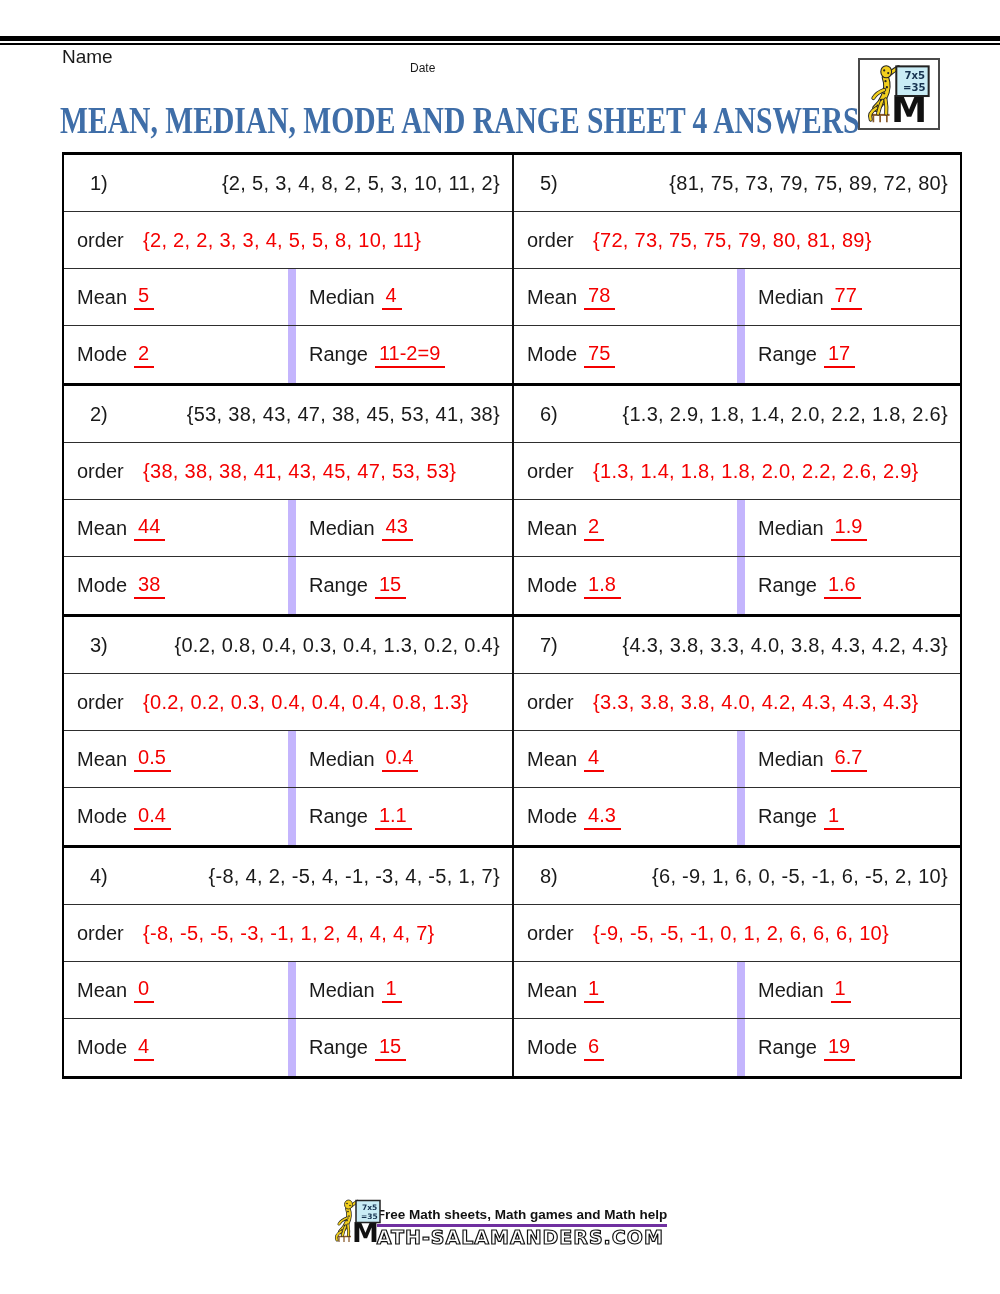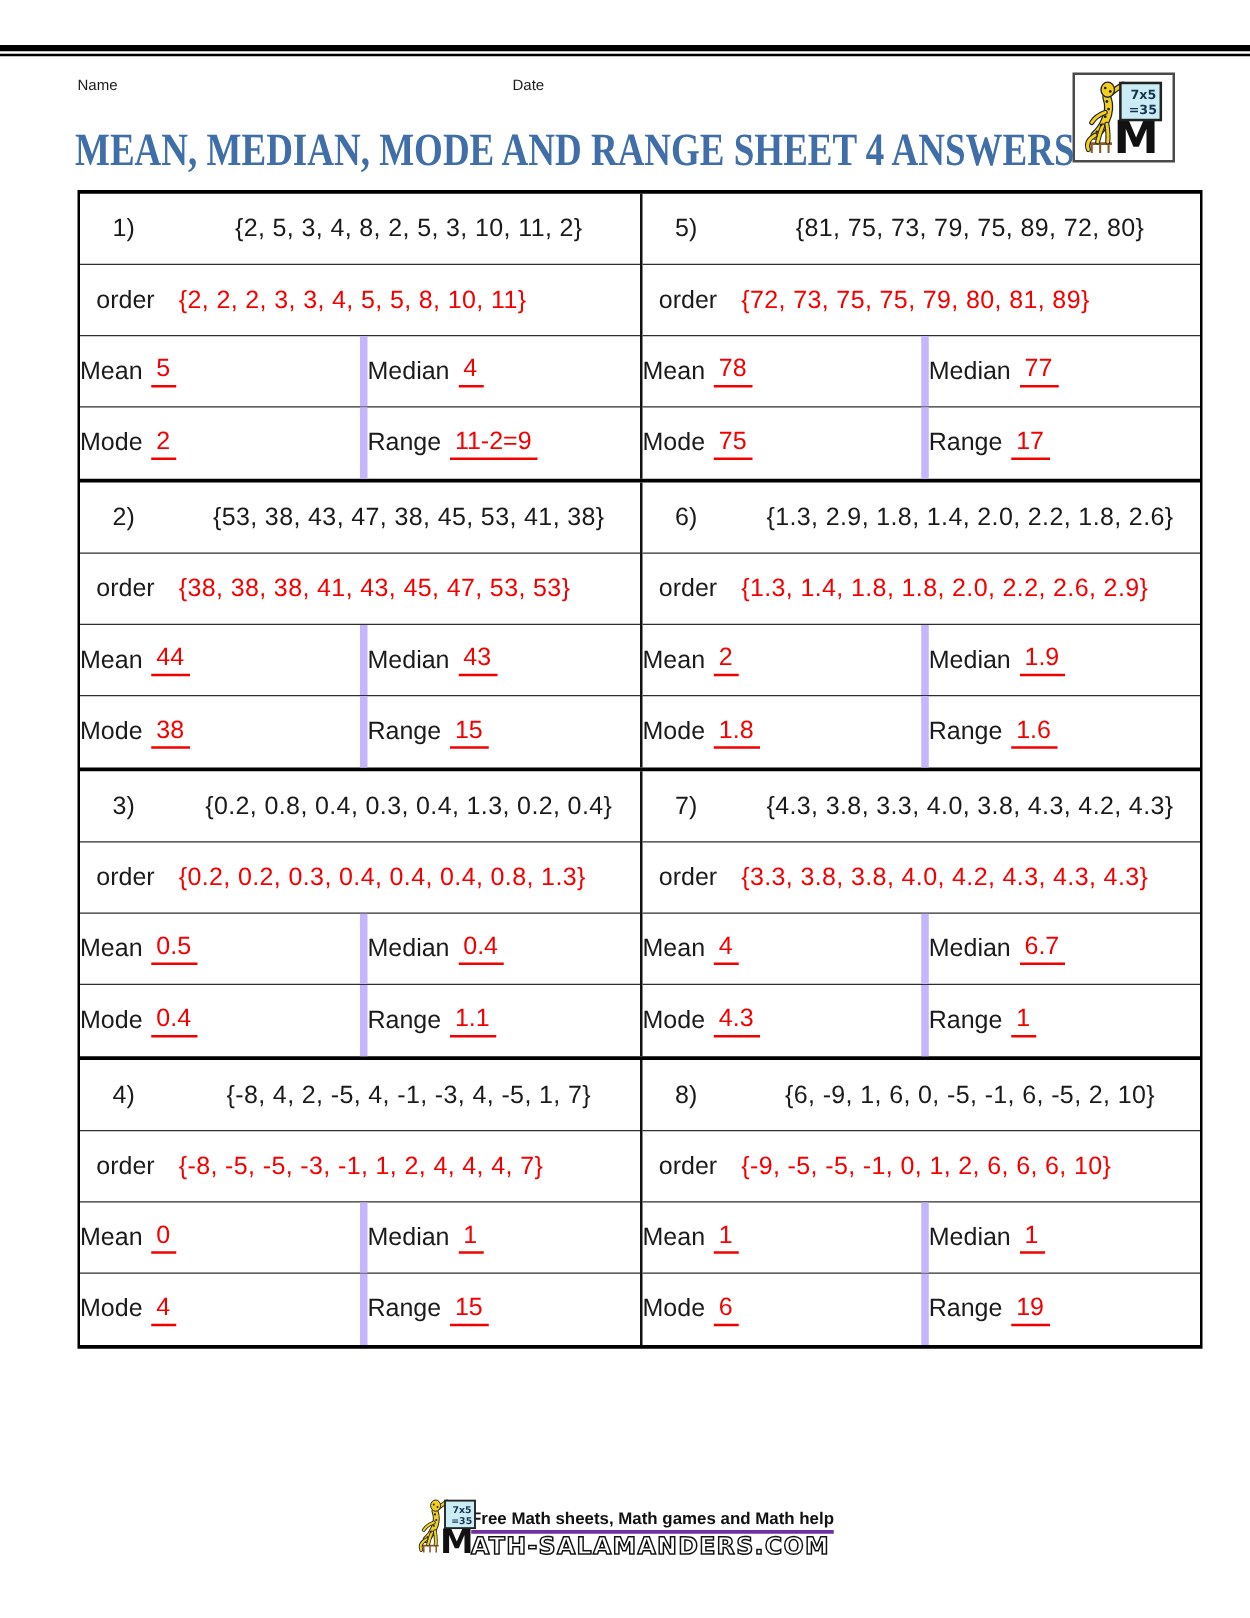--- a/index.html
+++ b/index.html
@@ -7,21 +7,21 @@
     width:1000px; height:1294px; background:#ffffff; position:relative;
     font-family:"Liberation Sans", sans-serif; color:#1a1a1a;
     overflow:hidden;
   }
   
   .top-rule {
     position:absolute; top:36px; left:0; width:1000px; height:2px;
     border-top:5px solid #000; border-bottom:2px solid #000;
   }
   
-  .name-label { position:absolute; top:61px; left:62px; font-size:12px; }
+  .name-label { position:absolute; top:46px; left:62px; font-size:19px; }
   .date-label { position:absolute; top:61px; left:410px; font-size:12px; }
   .page-title {
     position:absolute; top:99px; left:60px;
     font-family:"Liberation Serif", serif; font-size:37px; font-weight:bold;
     color:var(--title-blue,#3f6ea8); white-space:nowrap;
     transform:scaleX(0.80); transform-origin:left center; letter-spacing:0px;
   }
   .logo-box {
     position:absolute; top:58px; left:858px; width:82px; height:72px;
     border:2px solid #4a4a4a; background:#fff;
@@ -38,26 +38,26 @@
   .block-row { display:grid; grid-template-columns:1fr 1fr; }
   .block-row + .block-row { border-top:3px solid #000; }
   .block { box-sizing:border-box; }
   .block.right { border-left:2px solid #111; }
   .row {
     box-sizing:border-box; height:57px; display:flex; align-items:center;
     border-bottom:1px solid #2e2e2e; font-size:20px;
   }
   .row.last { border-bottom:none; }
   .pnum { width:64px; padding-left:26px; flex:none; }
-  .pset { flex:1; text-align:center; padding-right:12px; letter-spacing:0.3px; }
+  .pset { flex:1; text-align:right; padding-right:12px; letter-spacing:0.3px; }
   .order-label { width:66px; padding-left:13px; flex:none; font-size:20px; }
   .order-set { flex:1; text-align:left; padding-right:12px; color:var(--accent-red,#f40000); letter-spacing:0.3px; }
   .row-pair { display:grid; grid-template-columns:1fr 1fr; padding:0; align-items:stretch; }
-  .cell { display:flex; align-items:center; }
-  .cell-right { border-left:6px solid #c4b5fd; }
+  .cell { display:flex; align-items:center; padding-left:13px; }
+  .cell-right { border-left:8px solid #c4b5fd; }
   .answer {
     color:var(--accent-red,#f40000);
     border-bottom:2px solid var(--accent-red,#f40000);
     margin-left:7px; padding:0 5px 1px 4px; line-height:1.15;
   }
 
   
   .footer { position:absolute; top:1207px; left:0; width:1000px; display:flex; justify-content:center; }
   .footer-inner { position:relative; padding-left:44px; }
   .footer-logo { position:absolute; left:0; bottom:-2px; width:50px; height:58px; }

